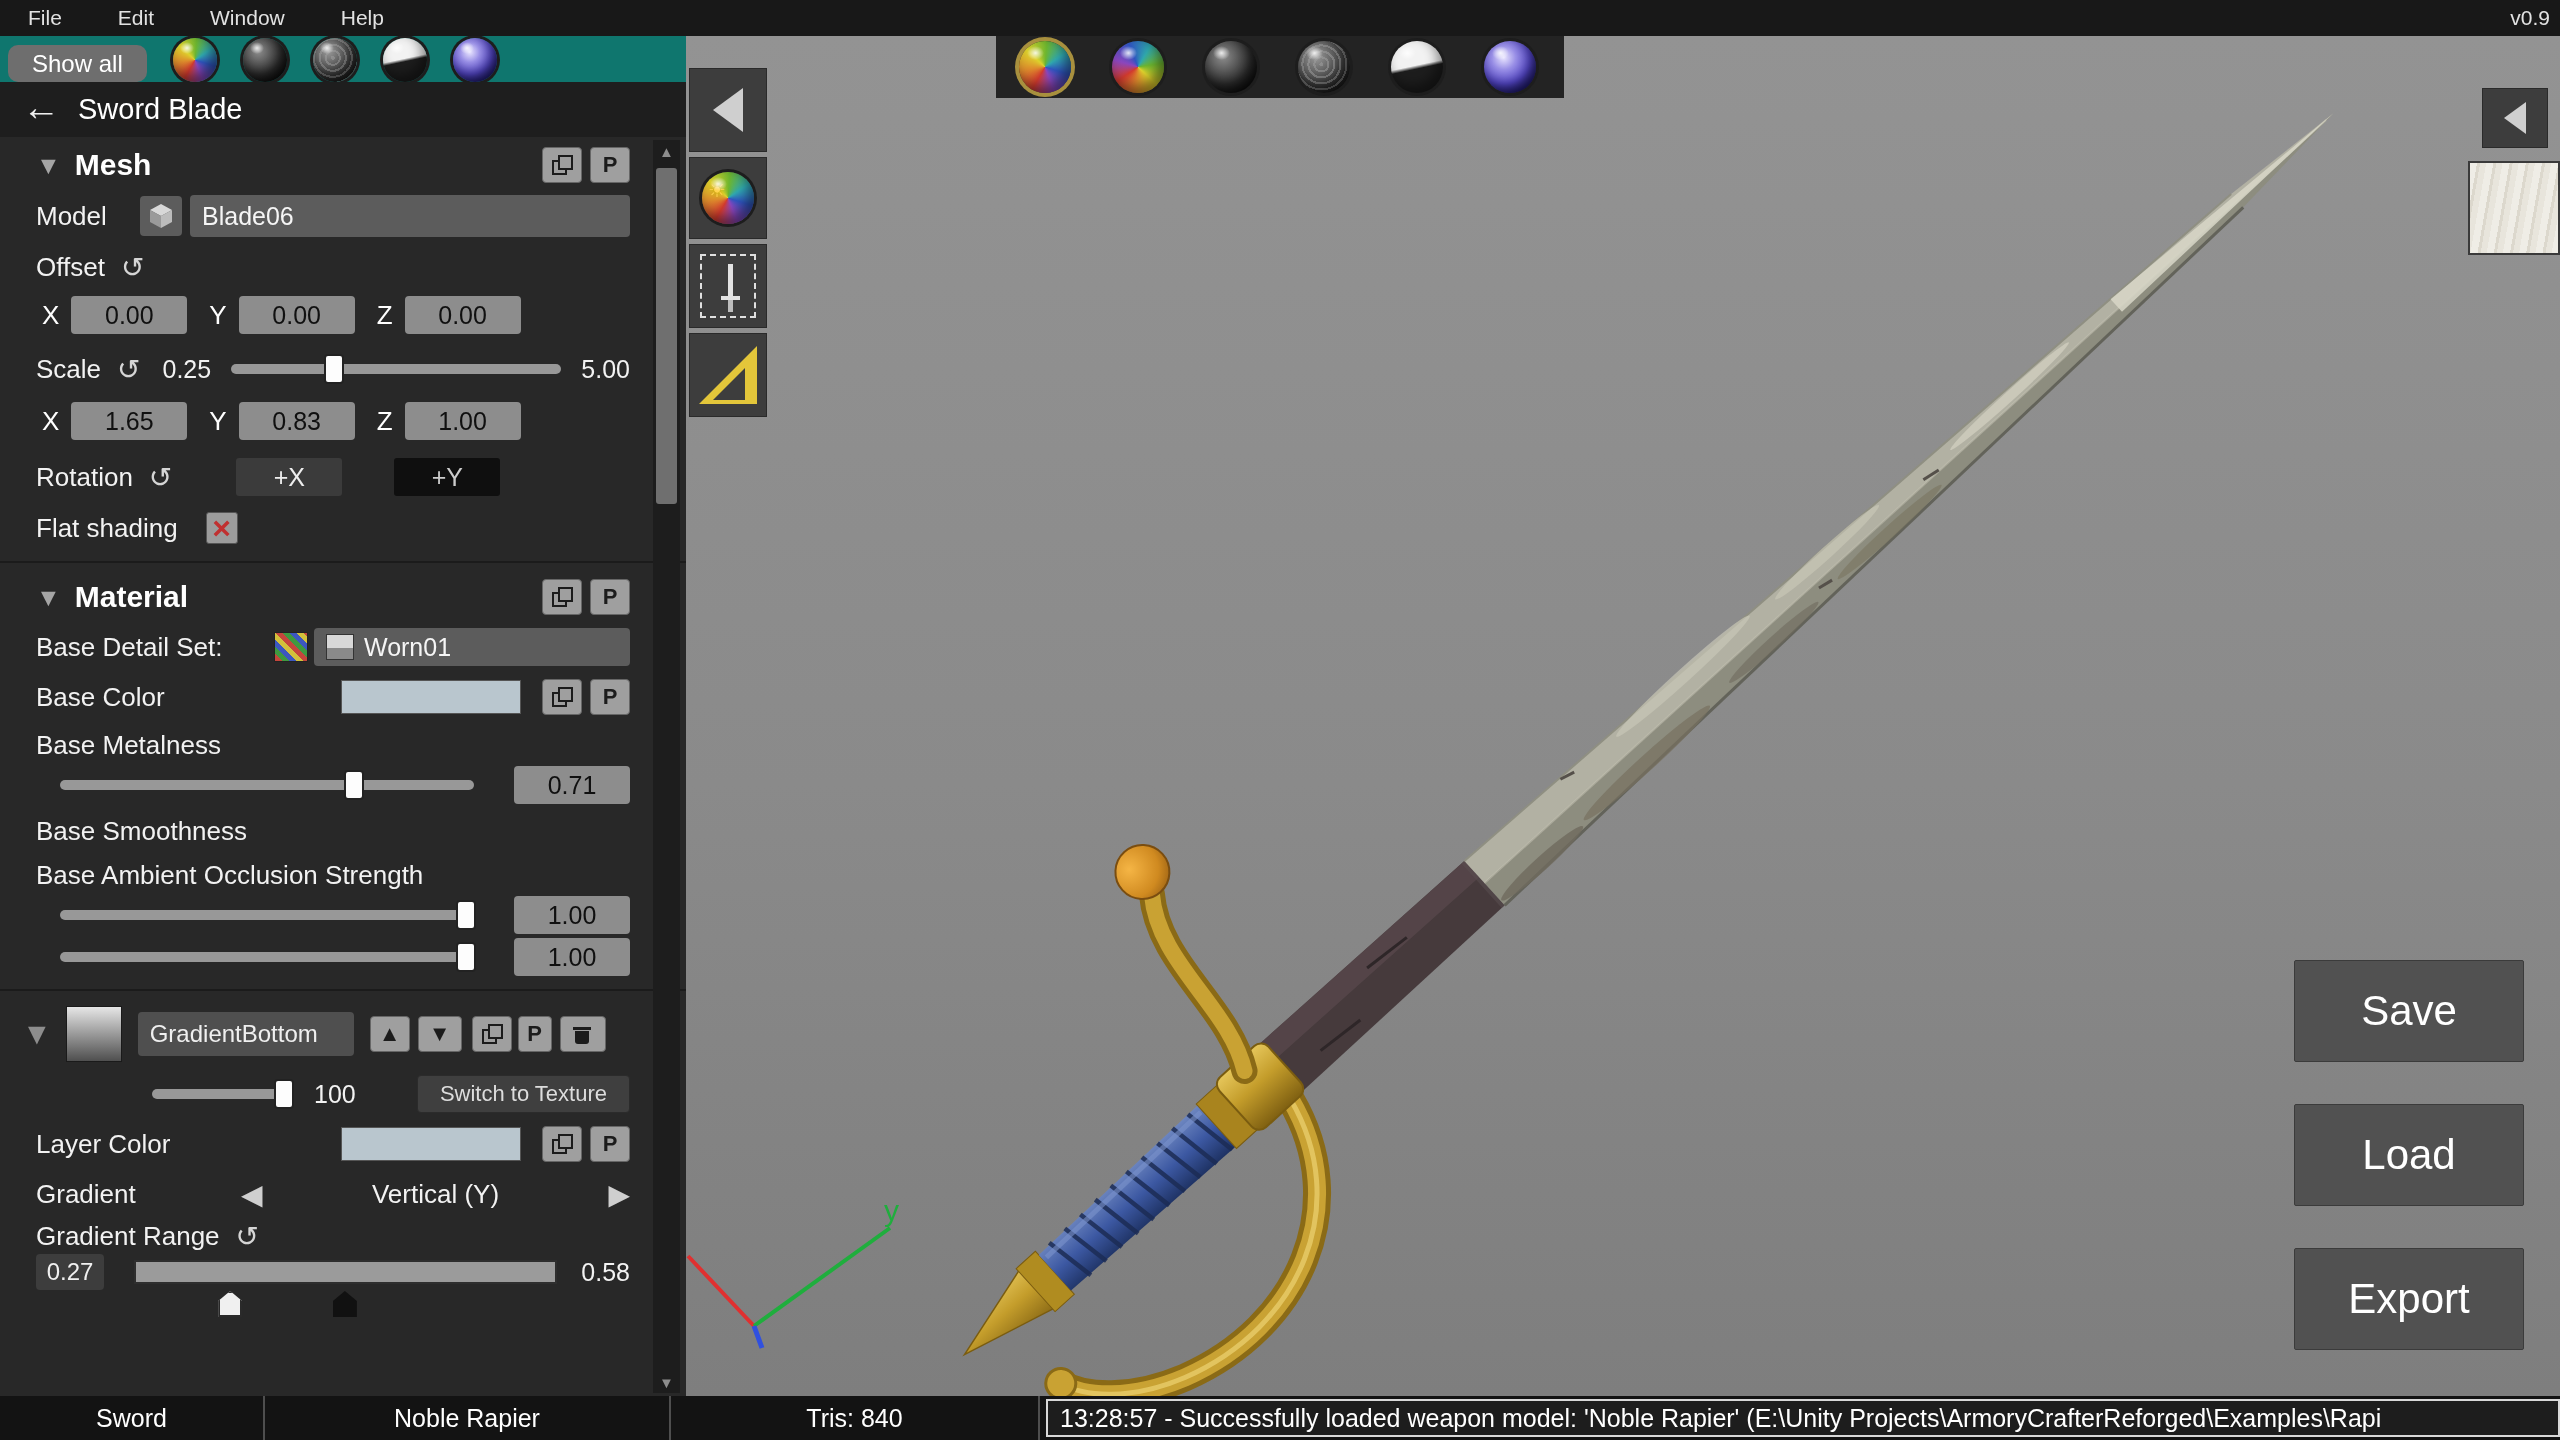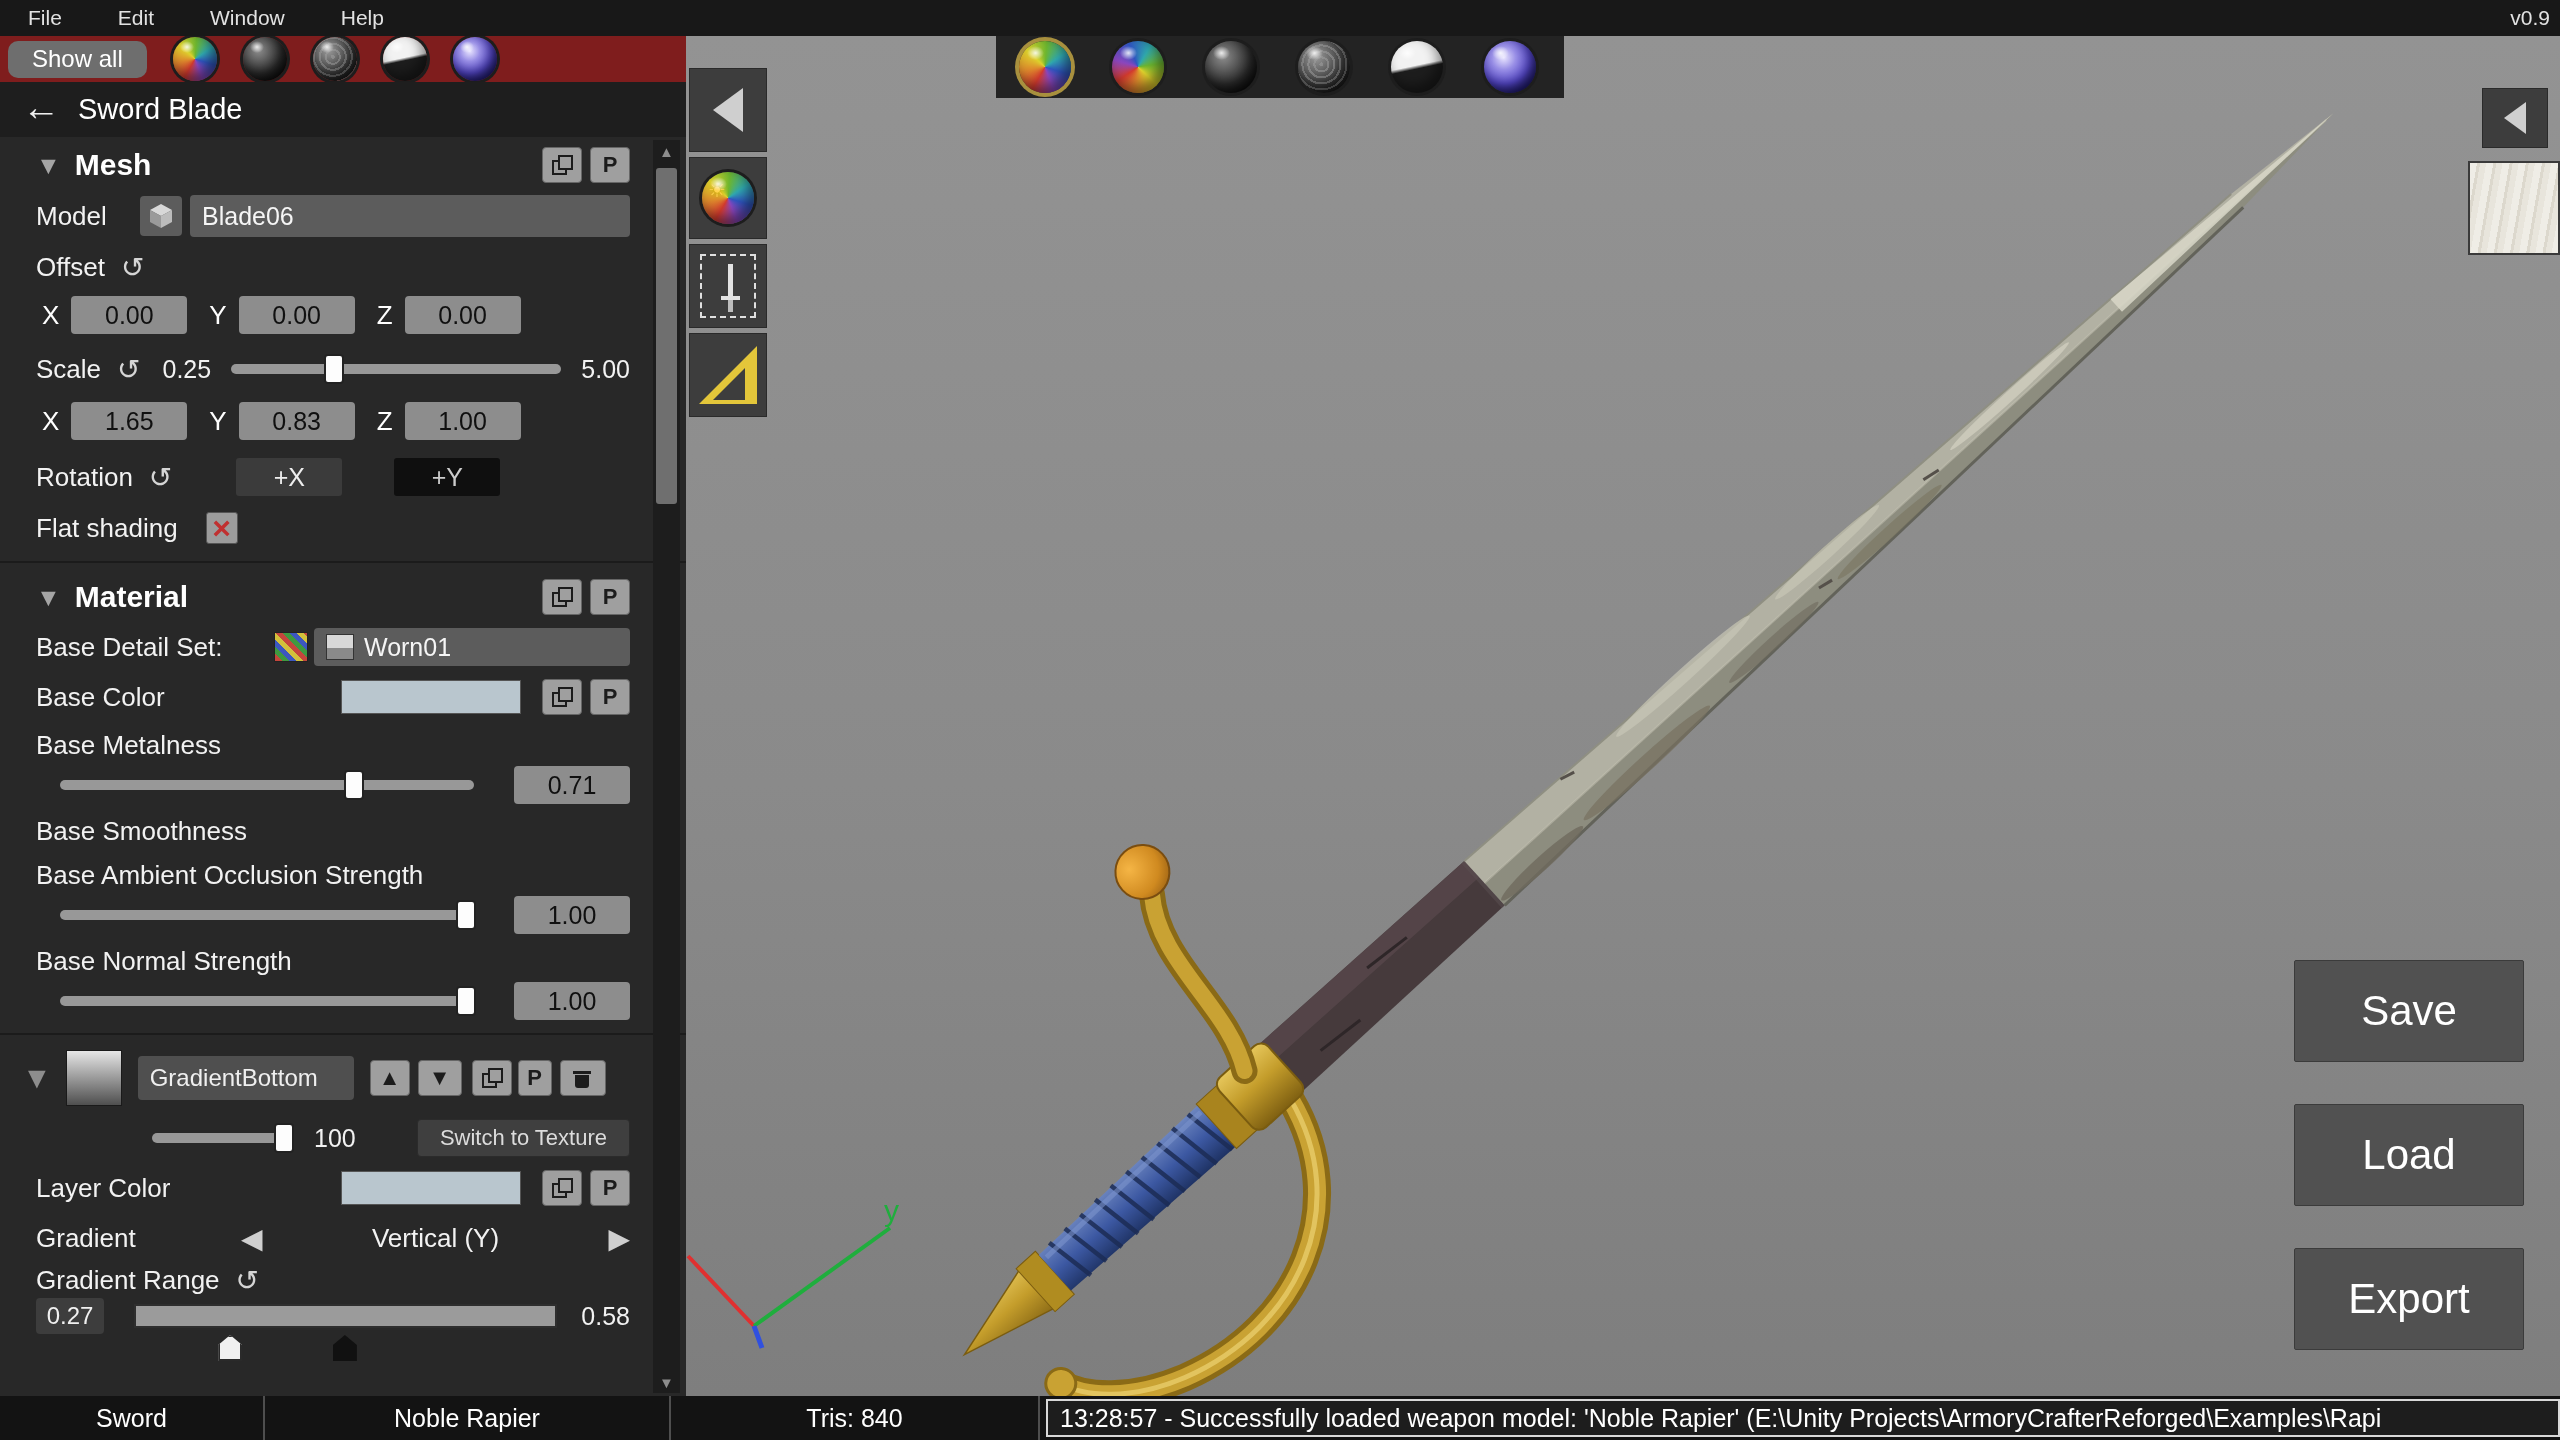--- a/index.html
+++ b/index.html
@@ -11,22 +11,22 @@
              display:flex; align-items:center; z-index:40; }
   .menu-item { color:#e2e2e2; font-size:21px; padding:0 28px; cursor:default; }
   .menu-ver  { margin-left:auto; color:#e2e2e2; font-size:21px; padding-right:10px; }
 
   
   .viewport { position:absolute; left:686px; top:36px; width:1874px; height:1360px;
               background:linear-gradient(180deg,#939393 0%,#8a8a8a 55%,#7e7e7e 100%); overflow:hidden; }
   .vp-label-y { position:absolute; left:198px; top:1158px; color:#1fae3d; font-size:30px; }
 
   
-  .substrip { position:absolute; left:0; top:36px; width:686px; height:46px; background:#7f1d1d;
-              display:flex; align-items:center; z-index:30; }
+  .substrip { position:absolute; left:0; top:36px; width:686px; height:46px; background:#0f766e;
+              display:flex; align-items:flex-end; z-index:30; }
   .showall { margin-left:8px; height:37px; padding:0 24px; background:#6e6e6e; color:#fff;
              font-size:24px; border-radius:10px; display:flex; align-items:center; }
   .sph { border-radius:50%; position:relative; box-shadow:inset -5px -7px 12px rgba(0,0,0,.45), 0 0 0 3px #1d1d1d; flex:none; }
   .sph::after { content:""; position:absolute; left:16%; top:10%; width:32%; height:26%; border-radius:50%;
                 background:radial-gradient(closest-side, rgba(255,255,255,.85), rgba(255,255,255,0)); }
   .sph-rainbow  { background:conic-gradient(from 210deg,#d23a2e,#dd8a2c,#ddd22c,#6cb52f,#2fa7ad,#2f55c0,#8a46bd,#d23a2e); }
   .sph-rainbow2 { background:conic-gradient(from 30deg,#2fa7ad,#6cb52f,#ddd22c,#dd8a2c,#d23a2e,#8a46bd,#2f55c0,#2fa7ad); }
   .sph-dark { background:radial-gradient(circle at 35% 30%, #8d8d8d, #2b2b2b 55%, #060606 85%); }
   .sph-spec { background:repeating-radial-gradient(circle at 45% 45%, rgba(160,160,160,.5) 0 2px, rgba(0,0,0,0) 2px 6px),
                          radial-gradient(circle at 35% 30%, #9a9a9a, #3a3a3a 55%, #101010 85%); }
@@ -403,23 +403,20 @@
         <span class="lbl">Base Ambient Occlusion Strength</span>
       </div>
     <div class="row" style="margin-top:6px; height:36px;">
       <div class="slider" style="width:414px; margin-left:24px;">
         <div class="handle" style="left:98%;"></div>
       </div>
       <span class="spacer"></span>
       <div class="num-field">1.00</div>
     </div>
 
-    <div class="row" style="margin-top:12px; height:32px;">
-        <span class="lbl">Base Normal Strength</span>
-      </div>
     <div class="row" style="margin-top:6px; height:36px;">
       <div class="slider" style="width:414px; margin-left:24px;">
         <div class="handle" style="left:98%;"></div>
       </div>
       <span class="spacer"></span>
       <div class="num-field">1.00</div>
     </div>
 
     <div class="divider"></div>
 

